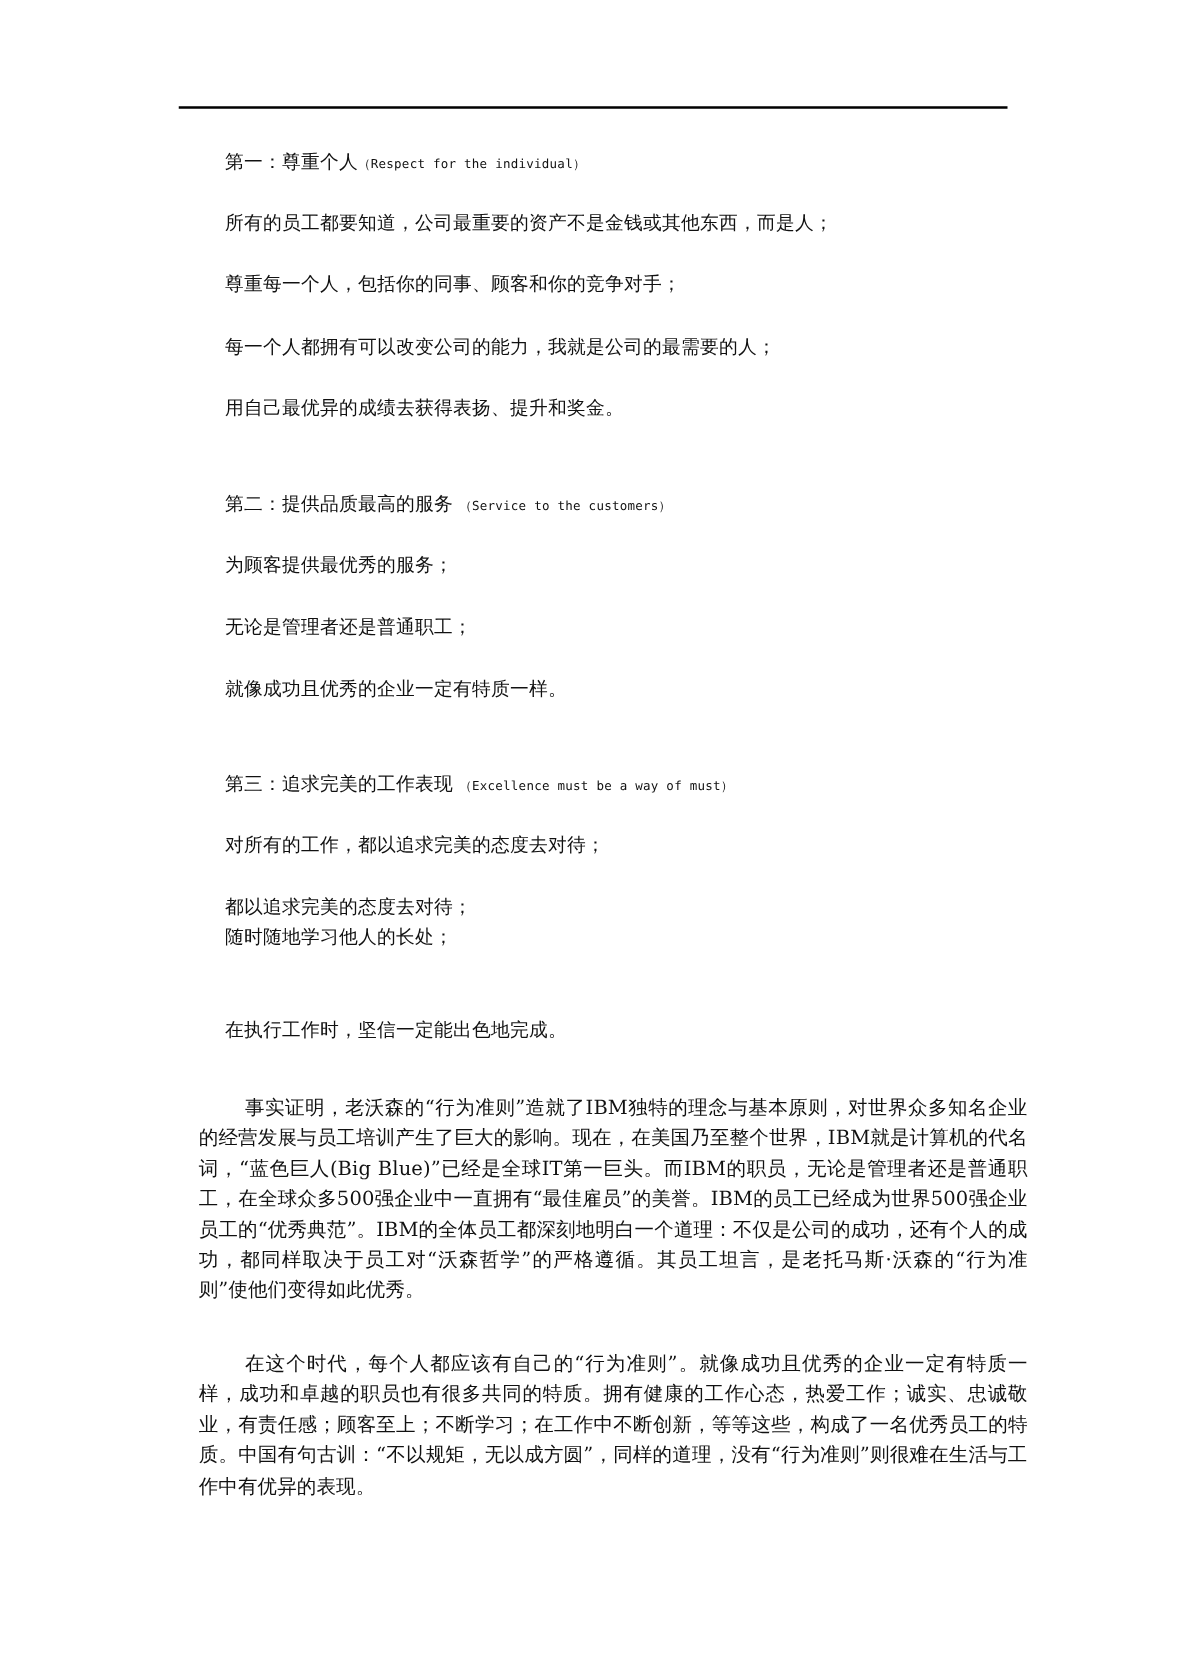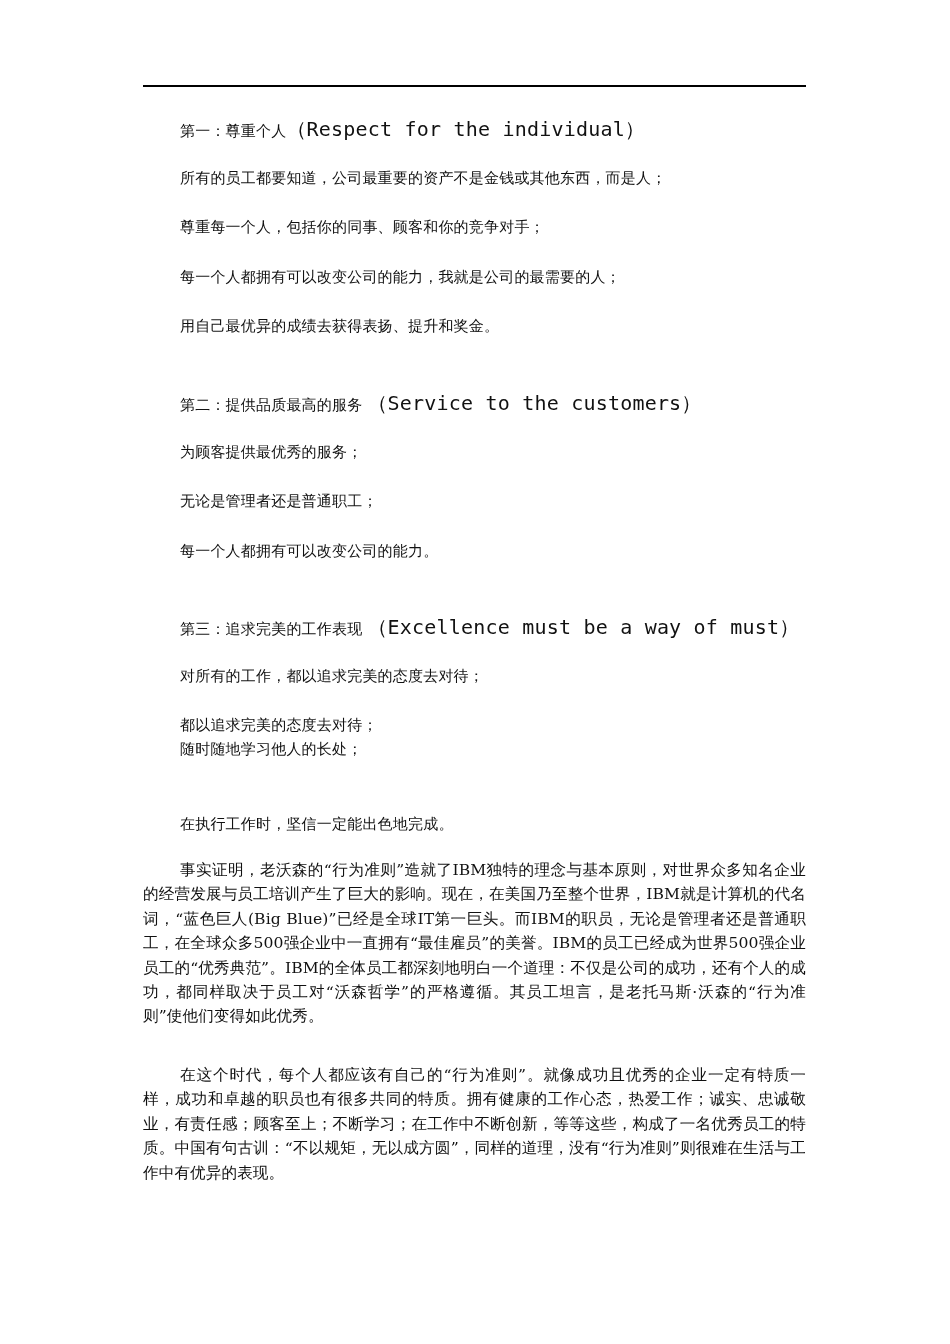--- a/index.html
+++ b/index.html
@@ -1,42 +1,42 @@
 <!DOCTYPE html>
 <html><head>
 <meta charset="utf-8">
 <style>
   html, body { margin: 0; padding: 0; background: #ffffff; }
   body { width: 950px; height: 1344px; position: relative; overflow: hidden;
          font-family: "DejaVu Serif", "Liberation Serif", serif; color: #111; }
   .rule { position: absolute; left: 143px; top: 85px; width: 663px; height: 2px; background: #000; }
   .line { position: absolute; left: 180px; font-size: 15px; line-height: 20px; white-space: nowrap; letter-spacing: 0.2px; }
-  .line .en { font-family: "DejaVu Sans Mono", "Liberation Mono", monospace; font-size: 20px; }
+  .line .en { font-family: "DejaVu Sans Mono", "Liberation Mono", monospace; font-size: 10px; }
   .para { position: absolute; left: 143px; width: 663px; font-size: 15.6px; line-height: 24.4px;
-          text-indent: 37px; text-align: justify; letter-spacing: 0.1px; margin: 0; }
+          text-indent: 37px; text-align: justify; letter-spacing: 0.1px; margin: 16px; }
 </style>
 </head>
 <body>
 
 <div class="rule"></div>
 
 <div class="line" style="top:119px">
   <span>第一：尊重个人</span><span class="en">（Respect for the individual）</span>
 </div>
 <div class="line" style="top:168px">所有的员工都要知道，公司最重要的资产不是金钱或其他东西，而是人；</div>
 <div class="line" style="top:217px">尊重每一个人，包括你的同事、顾客和你的竞争对手；</div>
 <div class="line" style="top:267px">每一个人都拥有可以改变公司的能力，我就是公司的最需要的人；</div>
 <div class="line" style="top:316px">用自己最优异的成绩去获得表扬、提升和奖金。</div>
 
 <div class="line" style="top:393px">
   <span>第二：提供品质最高的服务 </span><span class="en">（Service to the customers）</span>
 </div>
 <div class="line" style="top:442px">为顾客提供最优秀的服务；</div>
 <div class="line" style="top:491px">无论是管理者还是普通职工；</div>
-<div class="line" style="top:541px">每一个人都拥有可以改变公司的能力。</div>
+<div class="line" style="top:541px">就像成功且优秀的企业一定有特质一样。</div>
 
 <div class="line" style="top:617px">
   <span>第三：追求完美的工作表现 </span><span class="en">（Excellence must be a way of must）</span>
 </div>
 <div class="line" style="top:666px">对所有的工作，都以追求完美的态度去对待；</div>
 <div class="line" style="top:715px">都以追求完美的态度去对待；</div>
 <div class="line" style="top:739px">随时随地学习他人的长处；</div>
 <div class="line" style="top:814px">在执行工作时，坚信一定能出色地完成。</div>
 
 <p class="para" style="top:858px">事实证明，老沃森的“行为准则”造就了IBM独特的理念与基本原则，对世界众多知名企业的经营发展与员工培训产生了巨大的影响。现在，在美国乃至整个世界，IBM就是计算机的代名词，“蓝色巨人(Big Blue)”已经是全球IT第一巨头。而IBM的职员，无论是管理者还是普通职工，在全球众多500强企业中一直拥有“最佳雇员”的美誉。IBM的员工已经成为世界500强企业员工的“优秀典范”。IBM的全体员工都深刻地明白一个道理：不仅是公司的成功，还有个人的成功，都同样取决于员工对“沃森哲学”的严格遵循。其员工坦言，是老托马斯·沃森的“行为准则”使他们变得如此优秀。</p>

